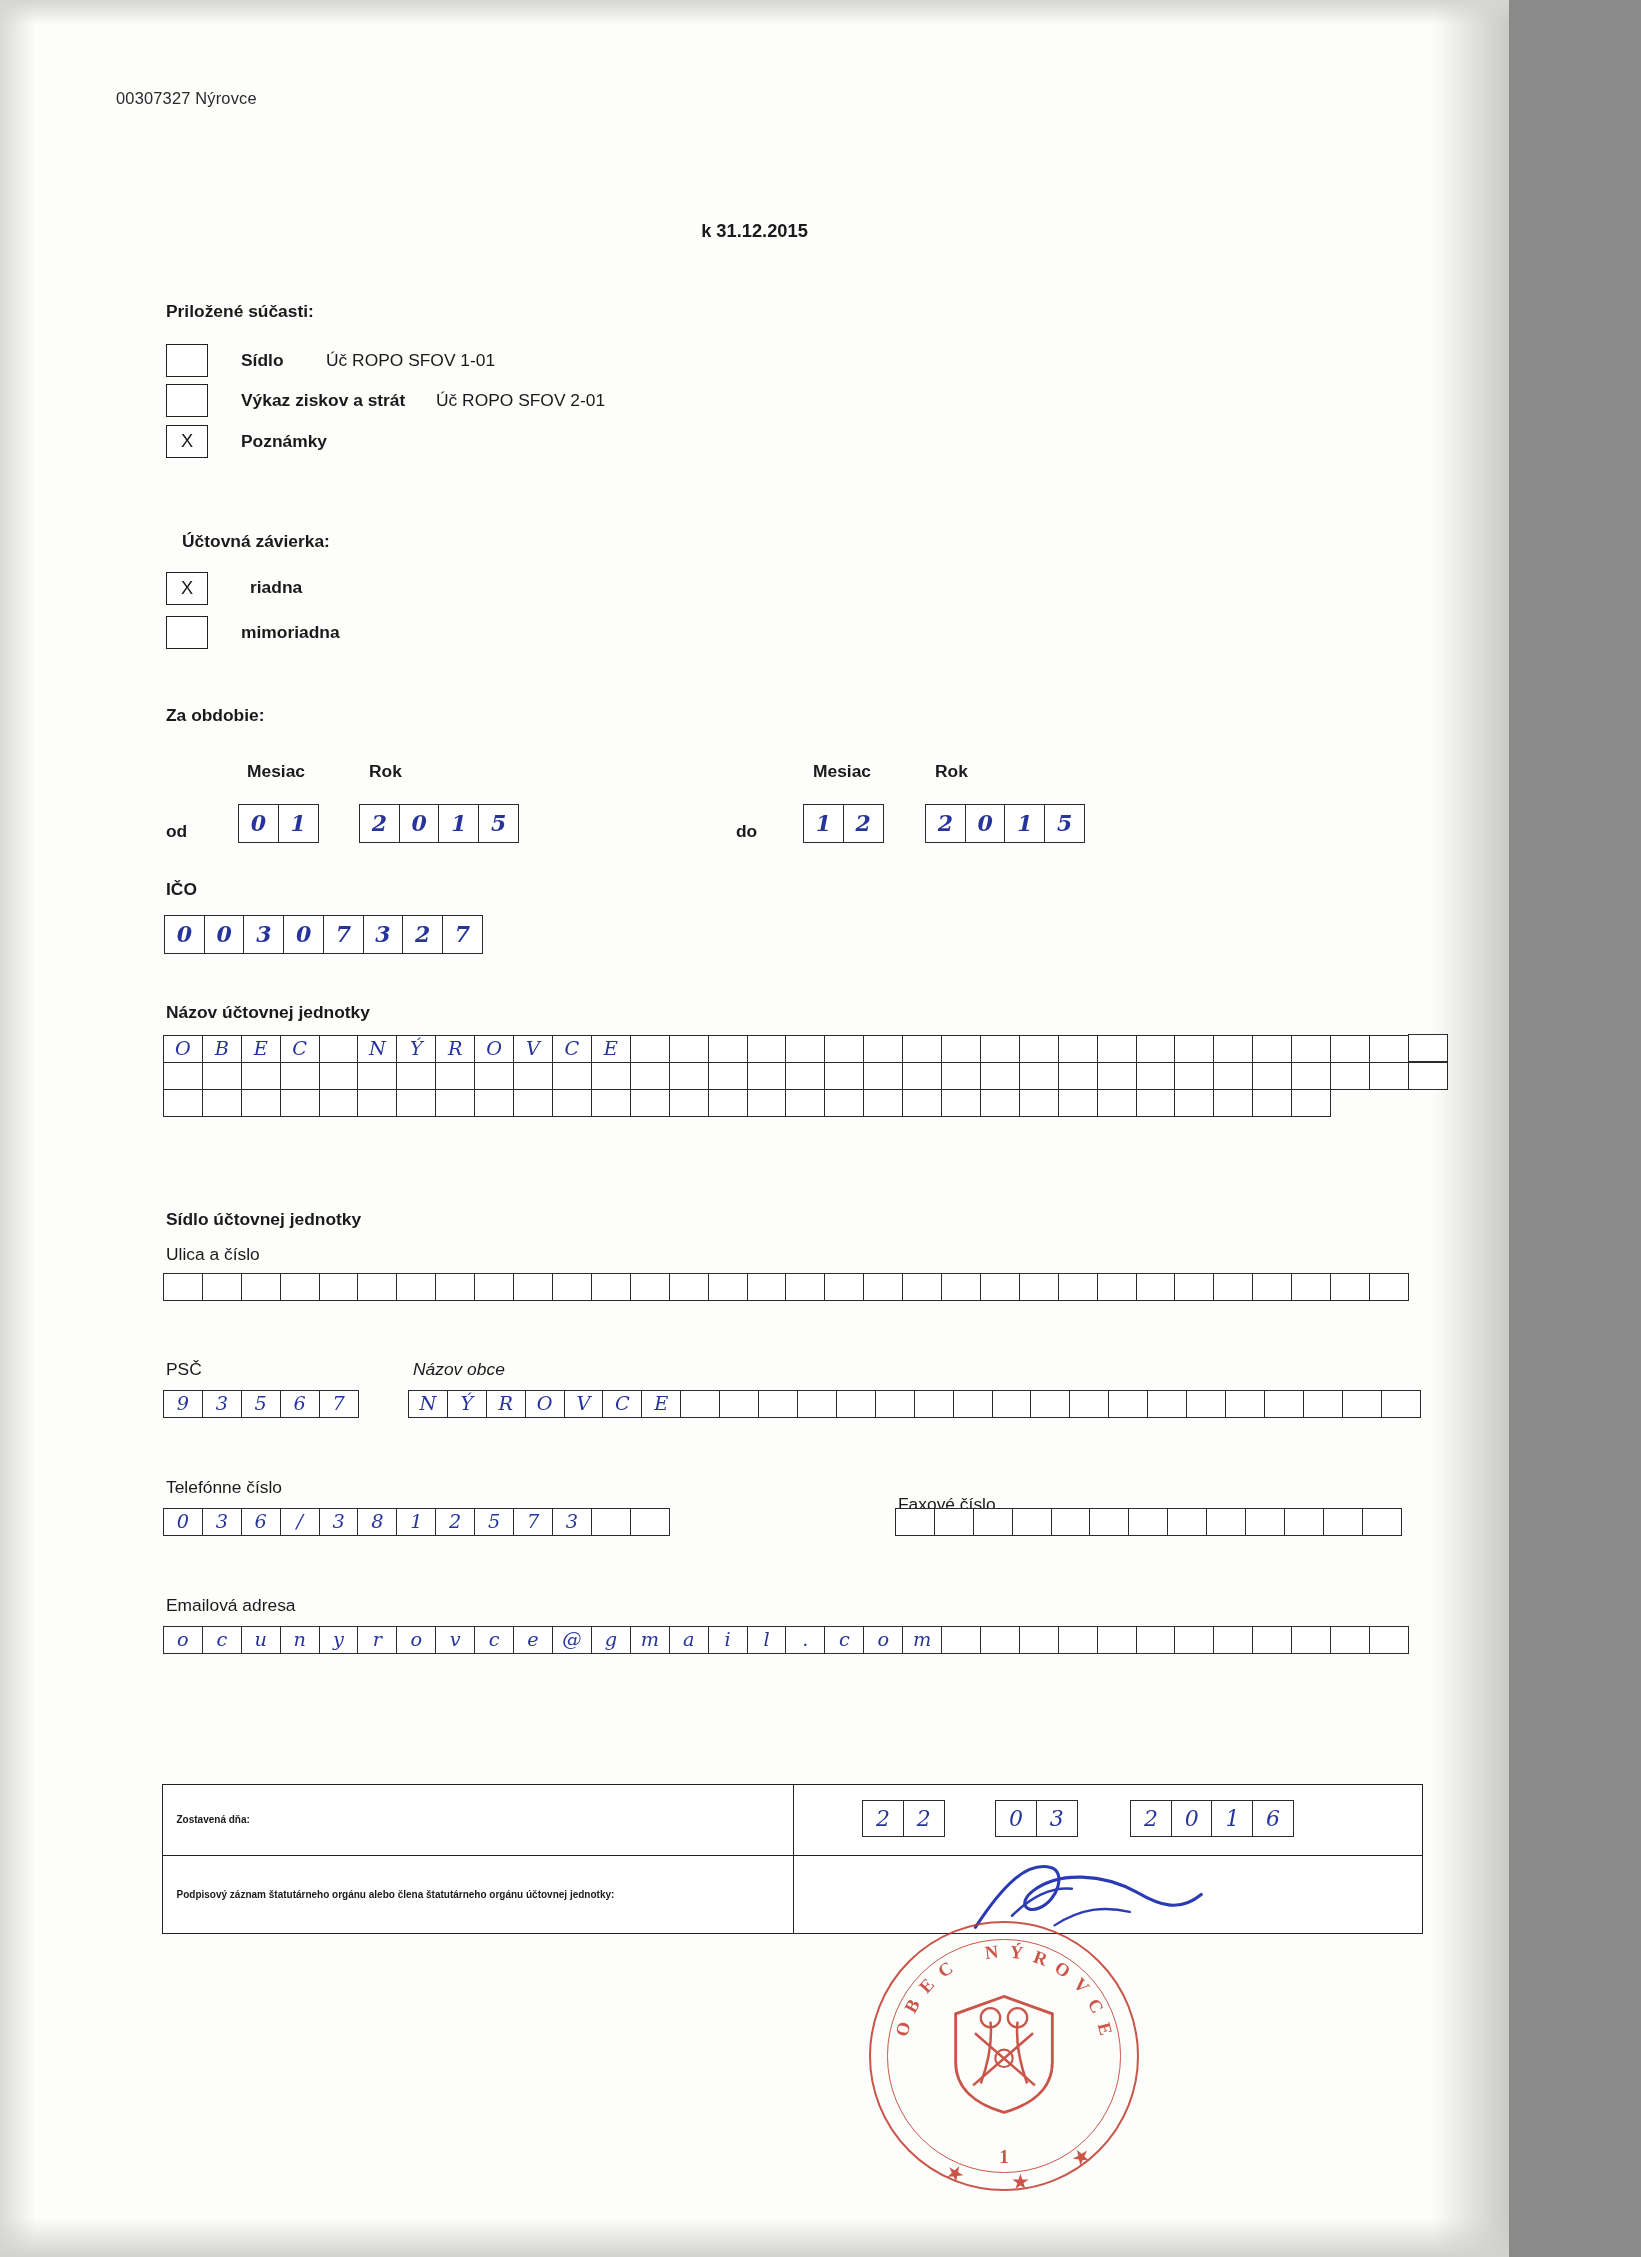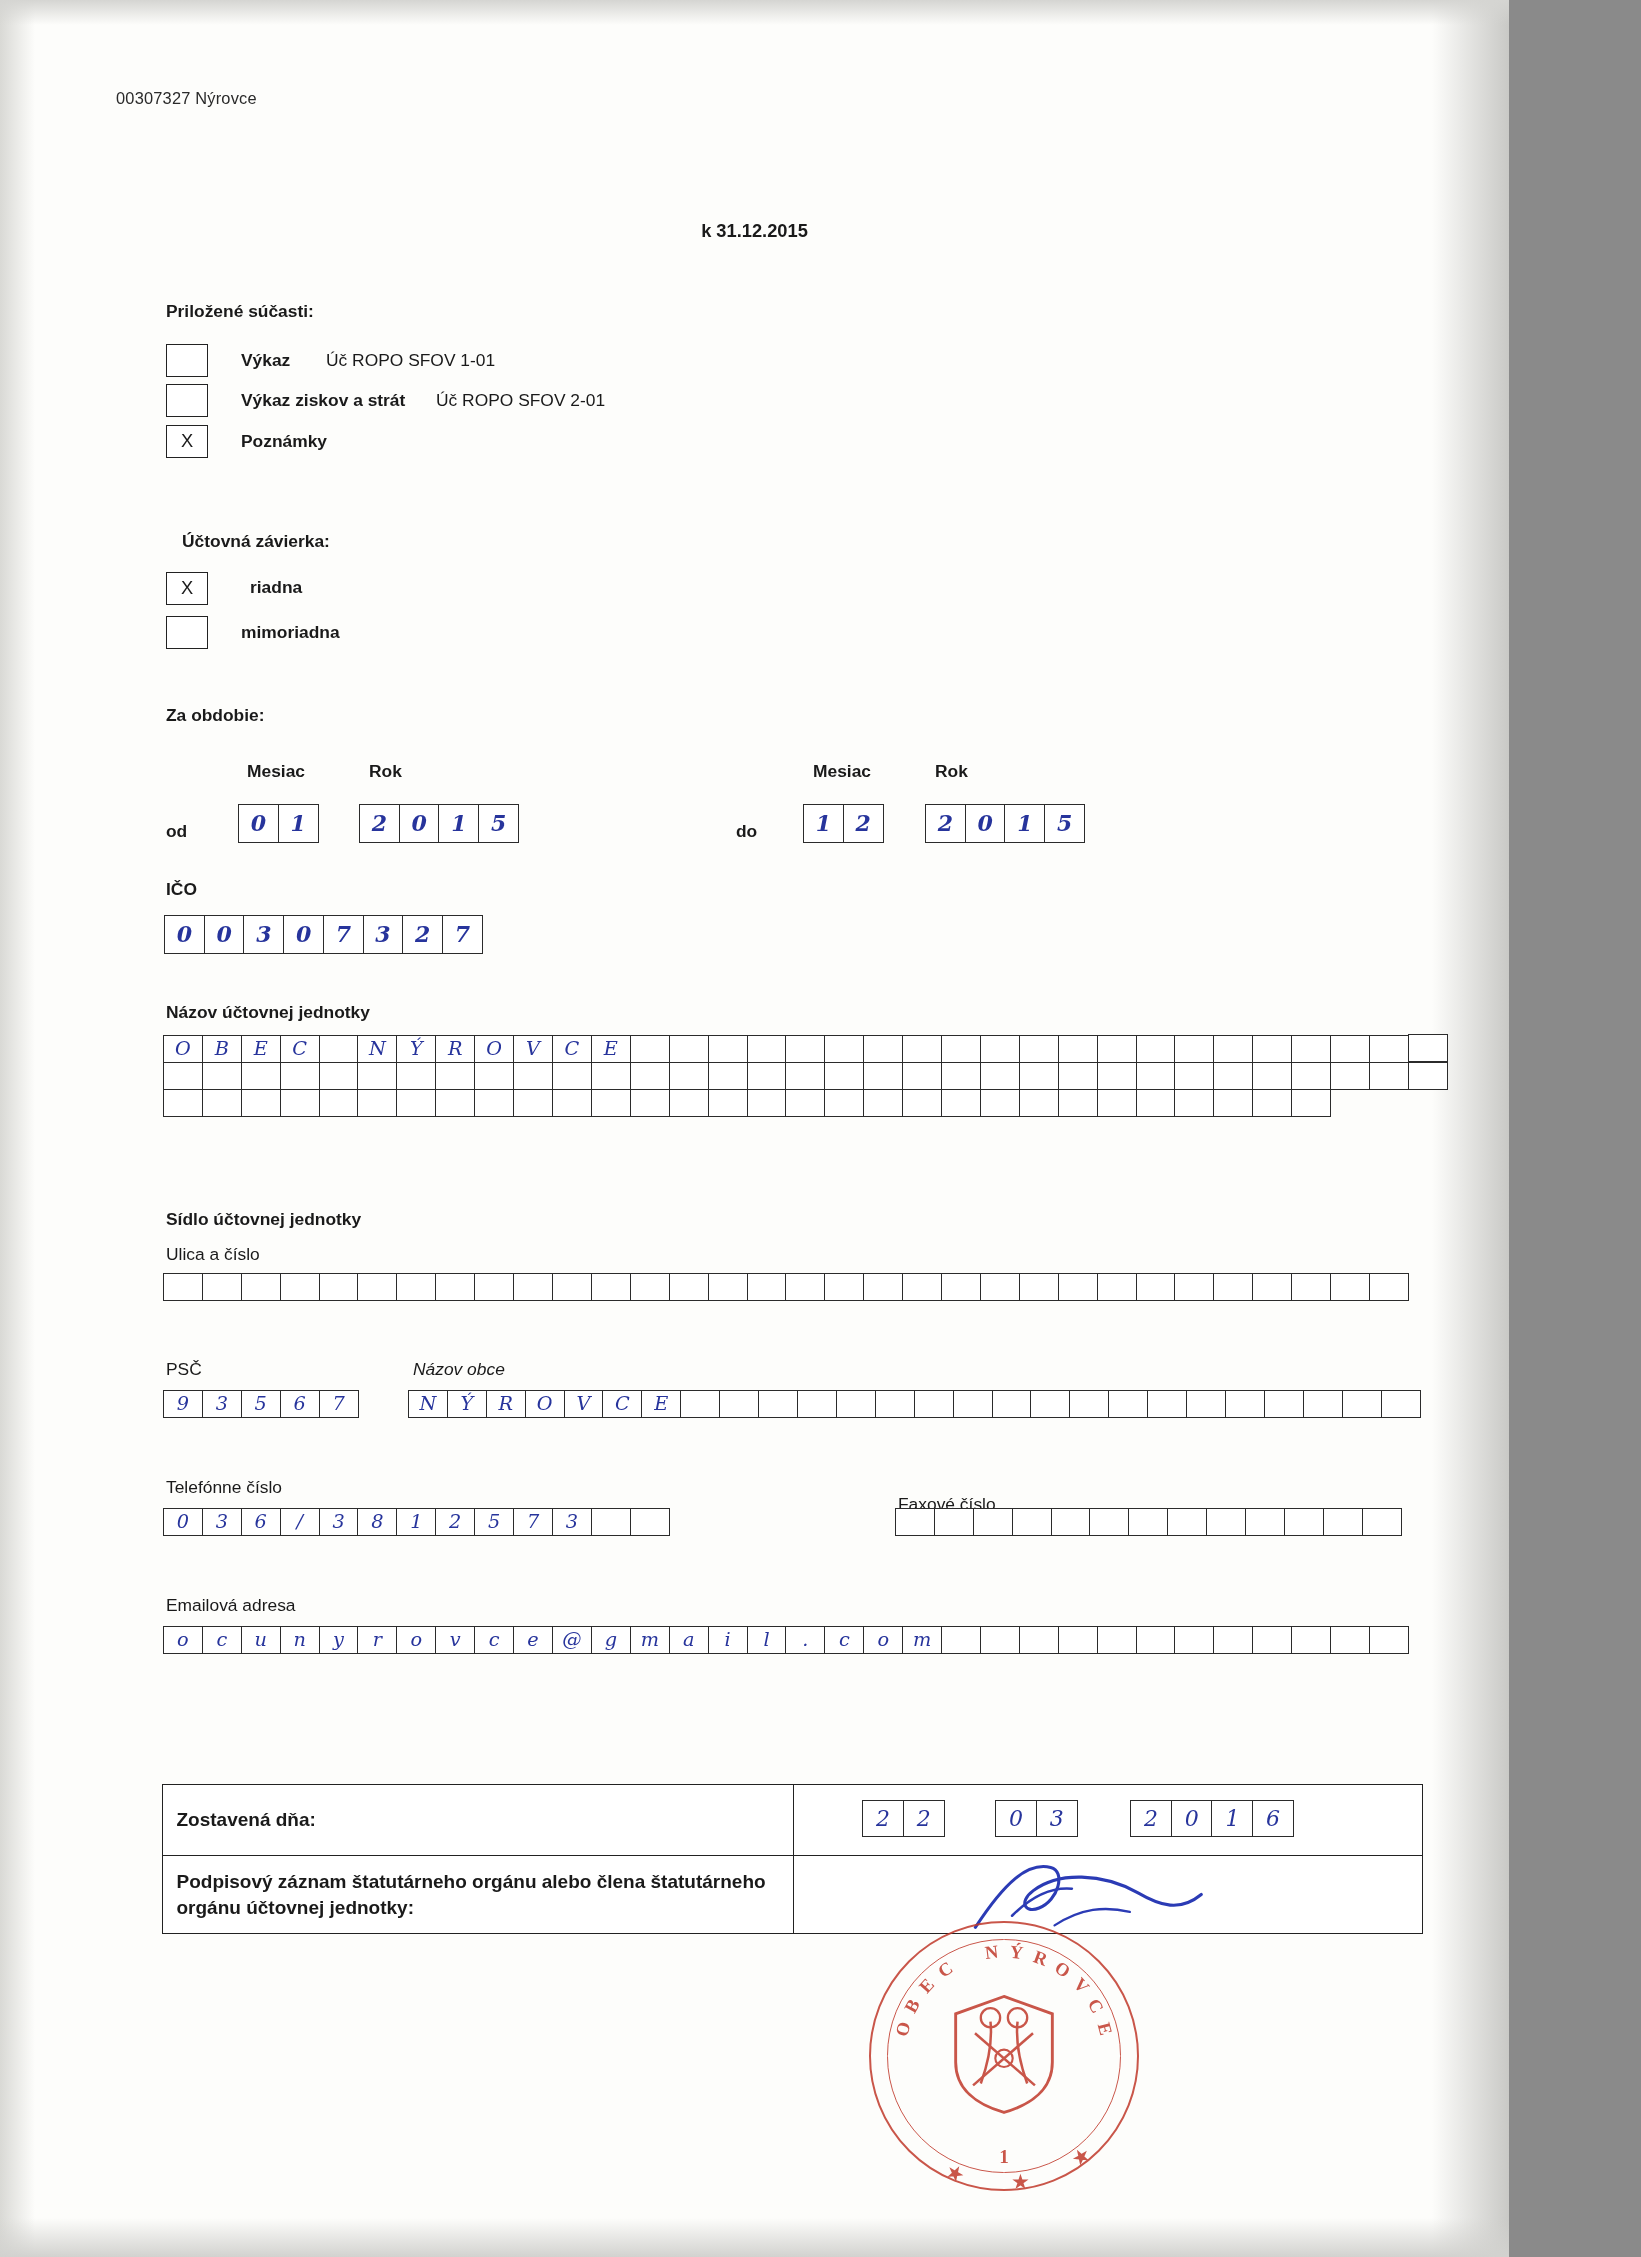--- a/index.html
+++ b/index.html
@@ -154,21 +154,21 @@
   .btable .row {
     display: flex;
     box-sizing: border-box;
   }
   .btable .row.top { border-bottom: 1.5px solid #222; }
   .btable .cellL {
     width: 631px;
     box-sizing: border-box;
     padding: 13.5px 13.5px;
     border-right: 1.5px solid #222;
-    font-size: 19px;
+    font-size: 10px;
     font-weight: bold;
     line-height: 1.35;
     display: flex;
     align-items: center;
   }
   .btable .cellR {
     flex: 1;
     position: relative;
   }
 
@@ -261,21 +261,21 @@
 
   <div class="doc-id">00307327 Nýrovce</div>
 
   <div class="subtitle">k 31.12.2015</div>
 
   <div class="lbl" style="left:166px; top:301px;">Priložené súčasti:</div>
 
   <div class="cbox" style="left:166px; top:344px;">
     <span class="mark"></span>
   </div>
-  <div class="lbl" style="left:241px; top:350px;">Výkaz</div>
+  <div class="lbl" style="left:241px; top:350px;">Sídlo</div>
   <div class="lbl-reg" style="left:326px; top:350px;">Úč ROPO SFOV 1-01</div>
 
   <div class="cbox" style="left:166px; top:384px;">
     <span class="mark"></span>
   </div>
   <div class="lbl" style="left:241px; top:390px;">Výkaz ziskov a strát</div>
   <div class="lbl-reg" style="left:436px; top:390px;">Úč ROPO SFOV 2-01</div>
 
   <div class="cbox" style="left:166px; top:425px;">
     <span class="mark">X</span>

